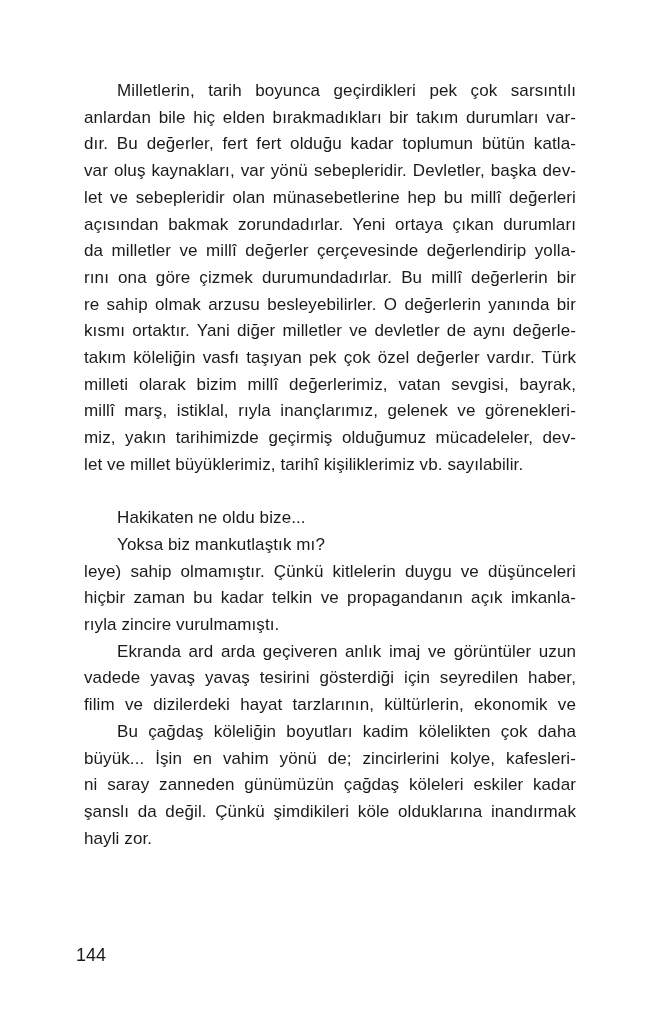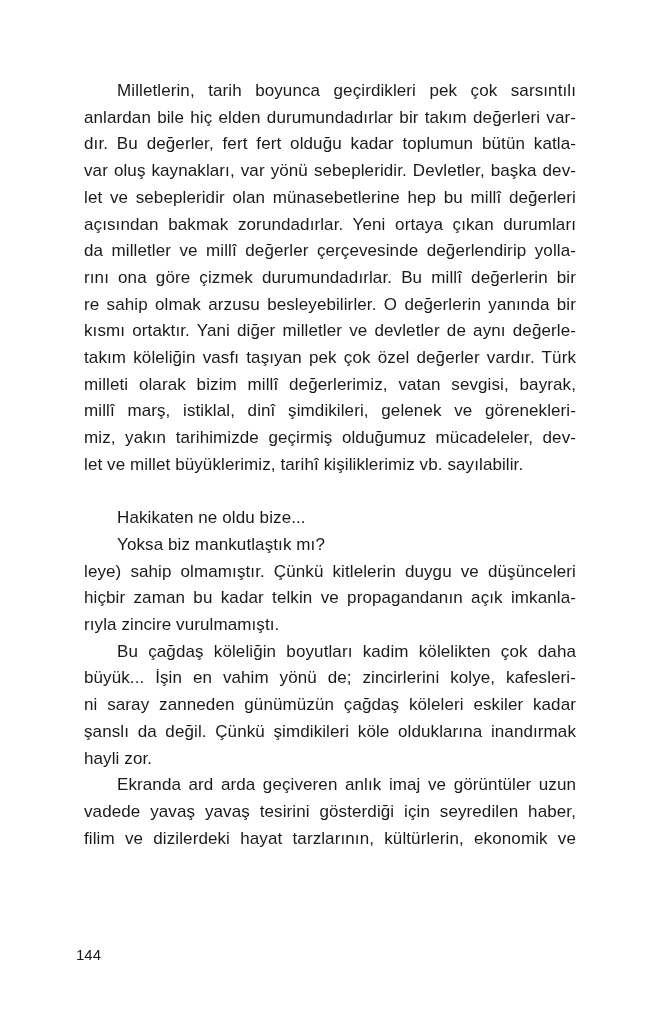--- a/index.html
+++ b/index.html
@@ -41,65 +41,65 @@
     text-align-last: justify;
     text-justify: inter-word;
   }
   .line.indent {
     text-indent: 33px;
   }
   .page-number {
     position: absolute;
     left: 76px;
     top: 943px;
-    font-size: 15px;
+    font-size: 18px;
     line-height: 24px;
     color: var(--text-color, #1a1a1a);
   }
 </style>
 </head>
 <body>
 
 <div class="page">
   <main class="text-block" id="paragraphs">
       <div class="paragraph">
         <div class="line indent justify">Milletlerin, tarih boyunca geçirdikleri pek çok sarsıntılı</div>
-        <div class="line justify">anlardan bile hiç elden durumundadırlar bir takım değerleri var-</div>
+        <div class="line justify">anlardan bile hiç elden bırakmadıkları bir takım durumları var-</div>
         <div class="line justify">dır. Bu değerler, fert fert olduğu kadar toplumun bütün katla-</div>
         <div class="line justify">var oluş kaynakları, var yönü sebepleridir. Devletler, başka dev-</div>
         <div class="line justify">let ve sebepleridir olan münasebetlerine hep bu millî değerleri</div>
         <div class="line justify">açısından bakmak zorundadırlar. Yeni ortaya çıkan durumları</div>
         <div class="line justify">da milletler ve millî değerler çerçevesinde değerlendirip yolla-</div>
         <div class="line justify">rını ona göre çizmek durumundadırlar. Bu millî değerlerin bir</div>
         <div class="line justify">re sahip olmak arzusu besleyebilirler. O değerlerin yanında bir</div>
         <div class="line justify">kısmı ortaktır. Yani diğer milletler ve devletler de aynı değerle-</div>
         <div class="line justify">takım köleliğin vasfı taşıyan pek çok özel değerler vardır. Türk</div>
         <div class="line justify">milleti olarak bizim millî değerlerimiz, vatan sevgisi, bayrak,</div>
-        <div class="line justify">millî marş, istiklal, dinî şimdikileri, gelenek ve görenekleri-</div>
+        <div class="line justify">millî marş, istiklal, rıyla inançlarımız, gelenek ve görenekleri-</div>
         <div class="line justify">miz, yakın tarihimizde geçirmiş olduğumuz mücadeleler, dev-</div>
         <div class="line">let ve millet büyüklerimiz, tarihî kişiliklerimiz vb. sayılabilir.</div>
       </div>
       <div class="paragraph gap-before">
         <div class="line indent">Hakikaten ne oldu bize...</div>
       </div>
       <div class="paragraph">
         <div class="line indent">Yoksa biz mankutlaştık mı?</div>
       </div>
       <div class="paragraph">
         <div class="line justify">leye) sahip olmamıştır. Çünkü kitlelerin duygu ve düşünceleri</div>
         <div class="line justify">hiçbir zaman bu kadar telkin ve propagandanın açık imkanla-</div>
         <div class="line">rıyla zincire vurulmamıştı.</div>
       </div>
       <div class="paragraph">
+        <div class="line indent justify">Ekranda ard arda geçiveren anlık imaj ve görüntüler uzun</div>
+        <div class="line justify">vadede yavaş yavaş tesirini gösterdiği için seyredilen haber,</div>
+        <div class="line justify">filim ve dizilerdeki hayat tarzlarının, kültürlerin, ekonomik ve</div>
+      </div>
+      <div class="paragraph">
         <div class="line indent justify">Bu çağdaş köleliğin boyutları kadim kölelikten çok daha</div>
         <div class="line justify">büyük... İşin en vahim yönü de; zincirlerini kolye, kafesleri-</div>
         <div class="line justify">ni saray zanneden günümüzün çağdaş köleleri eskiler kadar</div>
         <div class="line justify">şanslı da değil. Çünkü şimdikileri köle olduklarına inandırmak</div>
         <div class="line">hayli zor.</div>
       </div>
-      <div class="paragraph">
-        <div class="line indent justify">Ekranda ard arda geçiveren anlık imaj ve görüntüler uzun</div>
-        <div class="line justify">vadede yavaş yavaş tesirini gösterdiği için seyredilen haber,</div>
-        <div class="line justify">filim ve dizilerdeki hayat tarzlarının, kültürlerin, ekonomik ve</div>
-      </div>
     </main>
   <div class="page-number">144</div>
 </div>
 
 </body></html>

